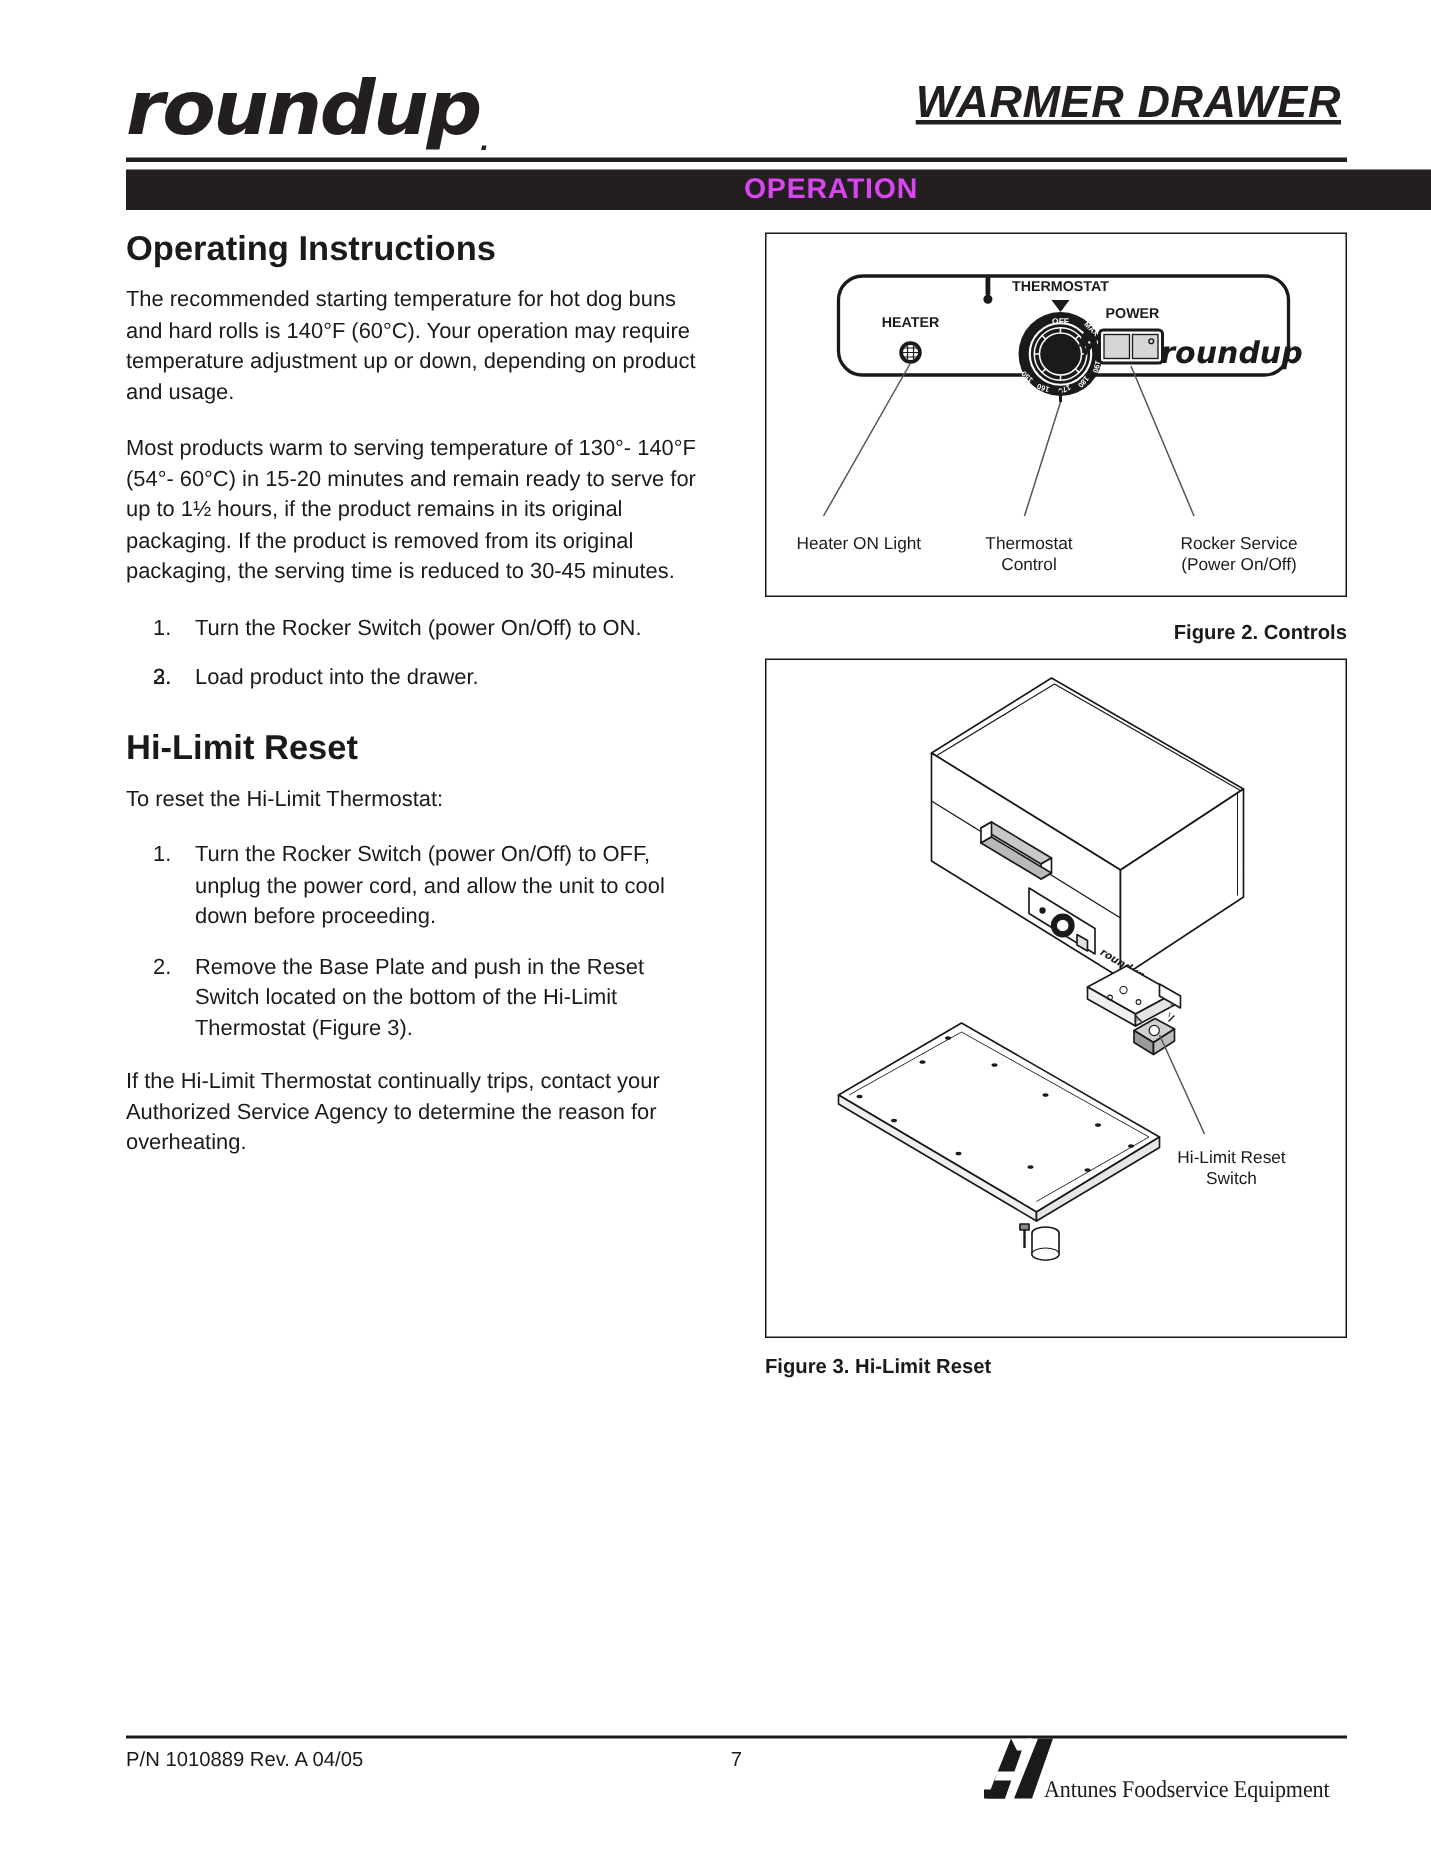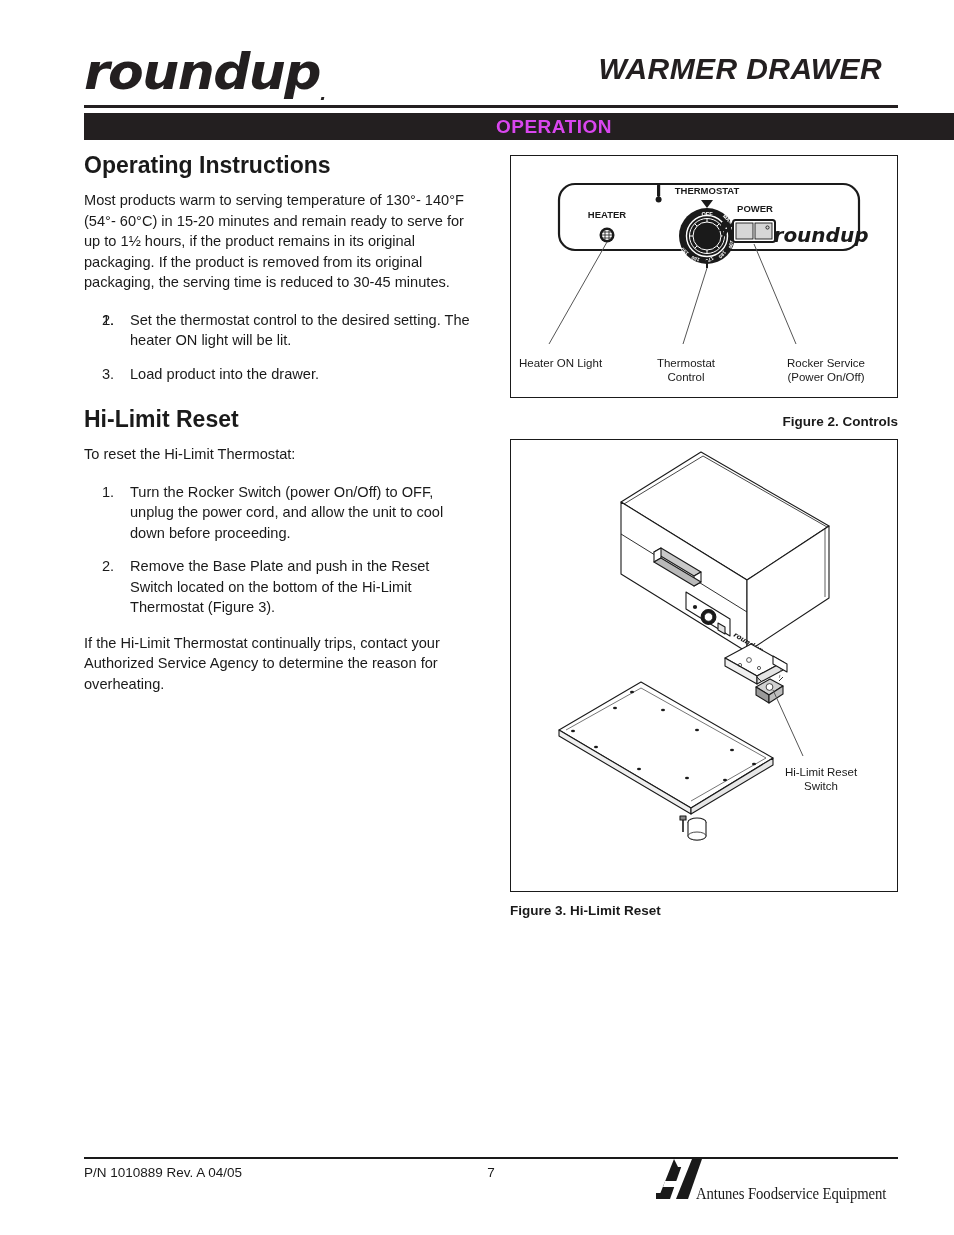--- a/index.html
+++ b/index.html
@@ -37,29 +37,30 @@
     color: #231f20;
     transform: scaleX(1.04);
     transform-origin: left center;
   }
   #brand-logo .tm {
     font-size: 16px;
     vertical-align: sub;
   }
   #doc-title {
     position: absolute;
-    right: 16px;
+    right: 4px;
     top: 8px;
     font-family: "Liberation Sans", sans-serif;
     font-weight: bold;
     font-style: italic;
     font-size: 30px;
     letter-spacing: 0.4px;
     color: #231f20;
     white-space: nowrap;
+    text-decoration: underline;
   }
   #header-rule {
     position: absolute;
     left: 84px;
     top: 105px;
     width: 814px;
     height: 3px;
     background: #231f20;
   }
   #section-banner {
@@ -230,30 +231,31 @@
   </div>
   <div id="doc-title">WARMER DRAWER</div>
 </div>
 <div id="header-rule"></div>
 <div id="section-banner">OPERATION</div>
 
 <div id="left-col">
 
   <h2 class="h2">Operating Instructions</h2>
 
+  <p class="para">The recommended starting temperature for hot dog buns and hard rolls is 140°F (60°C).  Your operation may require temperature adjustment up or down, depending on product and usage.</p>
 
   <p class="para">Most products warm to serving temperature of 130°- 140°F (54°- 60°C) in 15-20 minutes and remain ready to serve for up to 1½ hours, if the product remains in its original packaging.  If the product is removed from its original packaging, the serving time is reduced to 30-45 minutes.</p>
 
   <ol class="steps">
     <li>
       <span class="num">1.</span>
+      <span>Turn the Rocker Switch (power On/Off) to ON.</span>
     </li>
     <li>
       <span class="num">2.</span>
-      <span>Set the thermostat control to the desired setting. The heater ON light will be lit.</span>
     </li>
     <li>
       <span class="num">3.</span>
       <span>Load product into the drawer.</span>
     </li>
   </ol>
 
   <h2 class="h2 spaced">Hi-Limit Reset</h2>
 
 
@@ -344,21 +346,21 @@
 
     <text x="310" y="86" font-family="DejaVu Sans, sans-serif" font-size="20" font-weight="bold" font-style="italic" text-anchor="middle" fill="#1a1a1a">roundup</text>
 
     <g stroke="#555" stroke-width="1" fill="none">
       <line x1="96" y1="86" x2="38" y2="188"></line>
       <line x1="196" y1="112" x2="172" y2="188"></line>
       <line x1="243" y1="88" x2="285" y2="188"></line>
     </g>
   </svg>
 
-  <div class="callout-label" style="left:8px; top:200px; width:140px; text-align:left;">
+  <div class="callout-label" style="left:20px; top:200px; width:140px; text-align:left;">
     <span>Heater ON Light</span>
   </div>
   <div class="callout-label" style="left:120px; top:200px; width:110px;">
     <span>Thermostat</span><br>
     <span>Control</span>
   </div>
   <div class="callout-label" style="left:250px; top:200px; width:130px;">
     <span>Rocker Service</span><br>
     <span>(Power On/Off)</span>
   </div>

